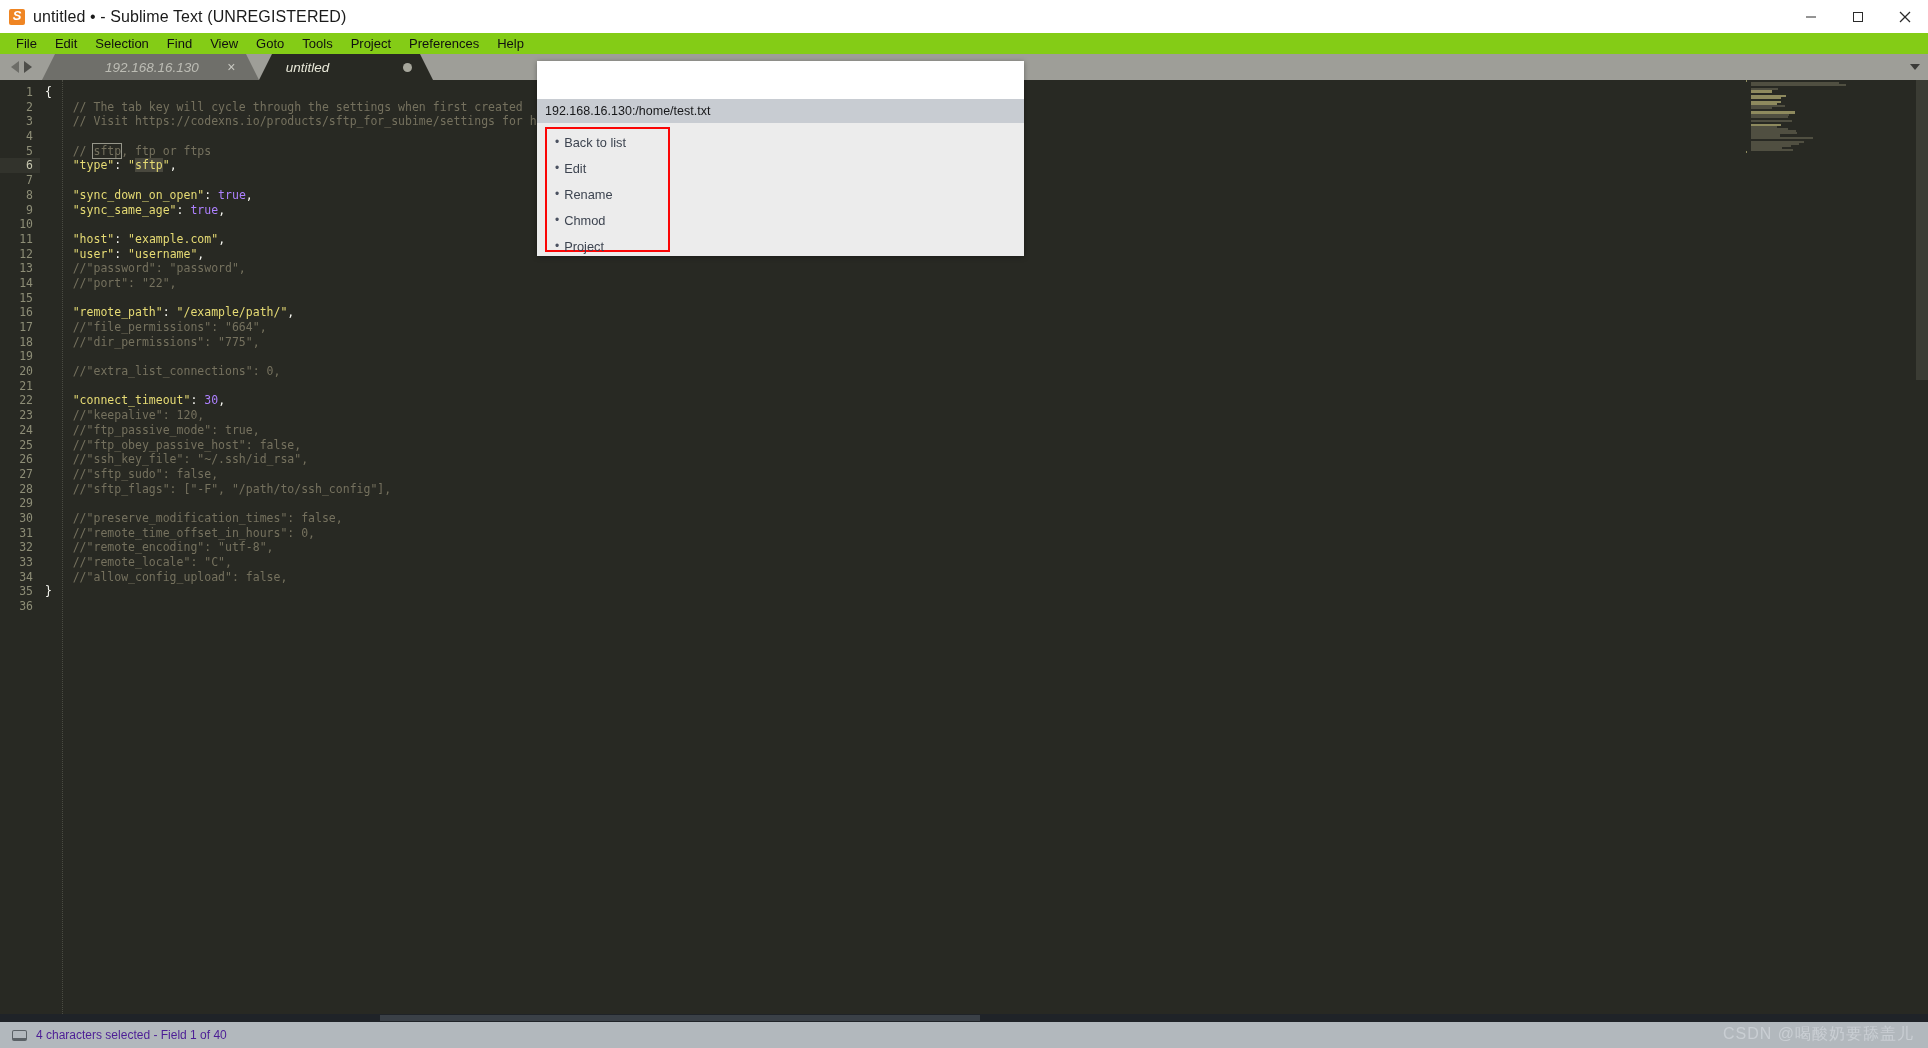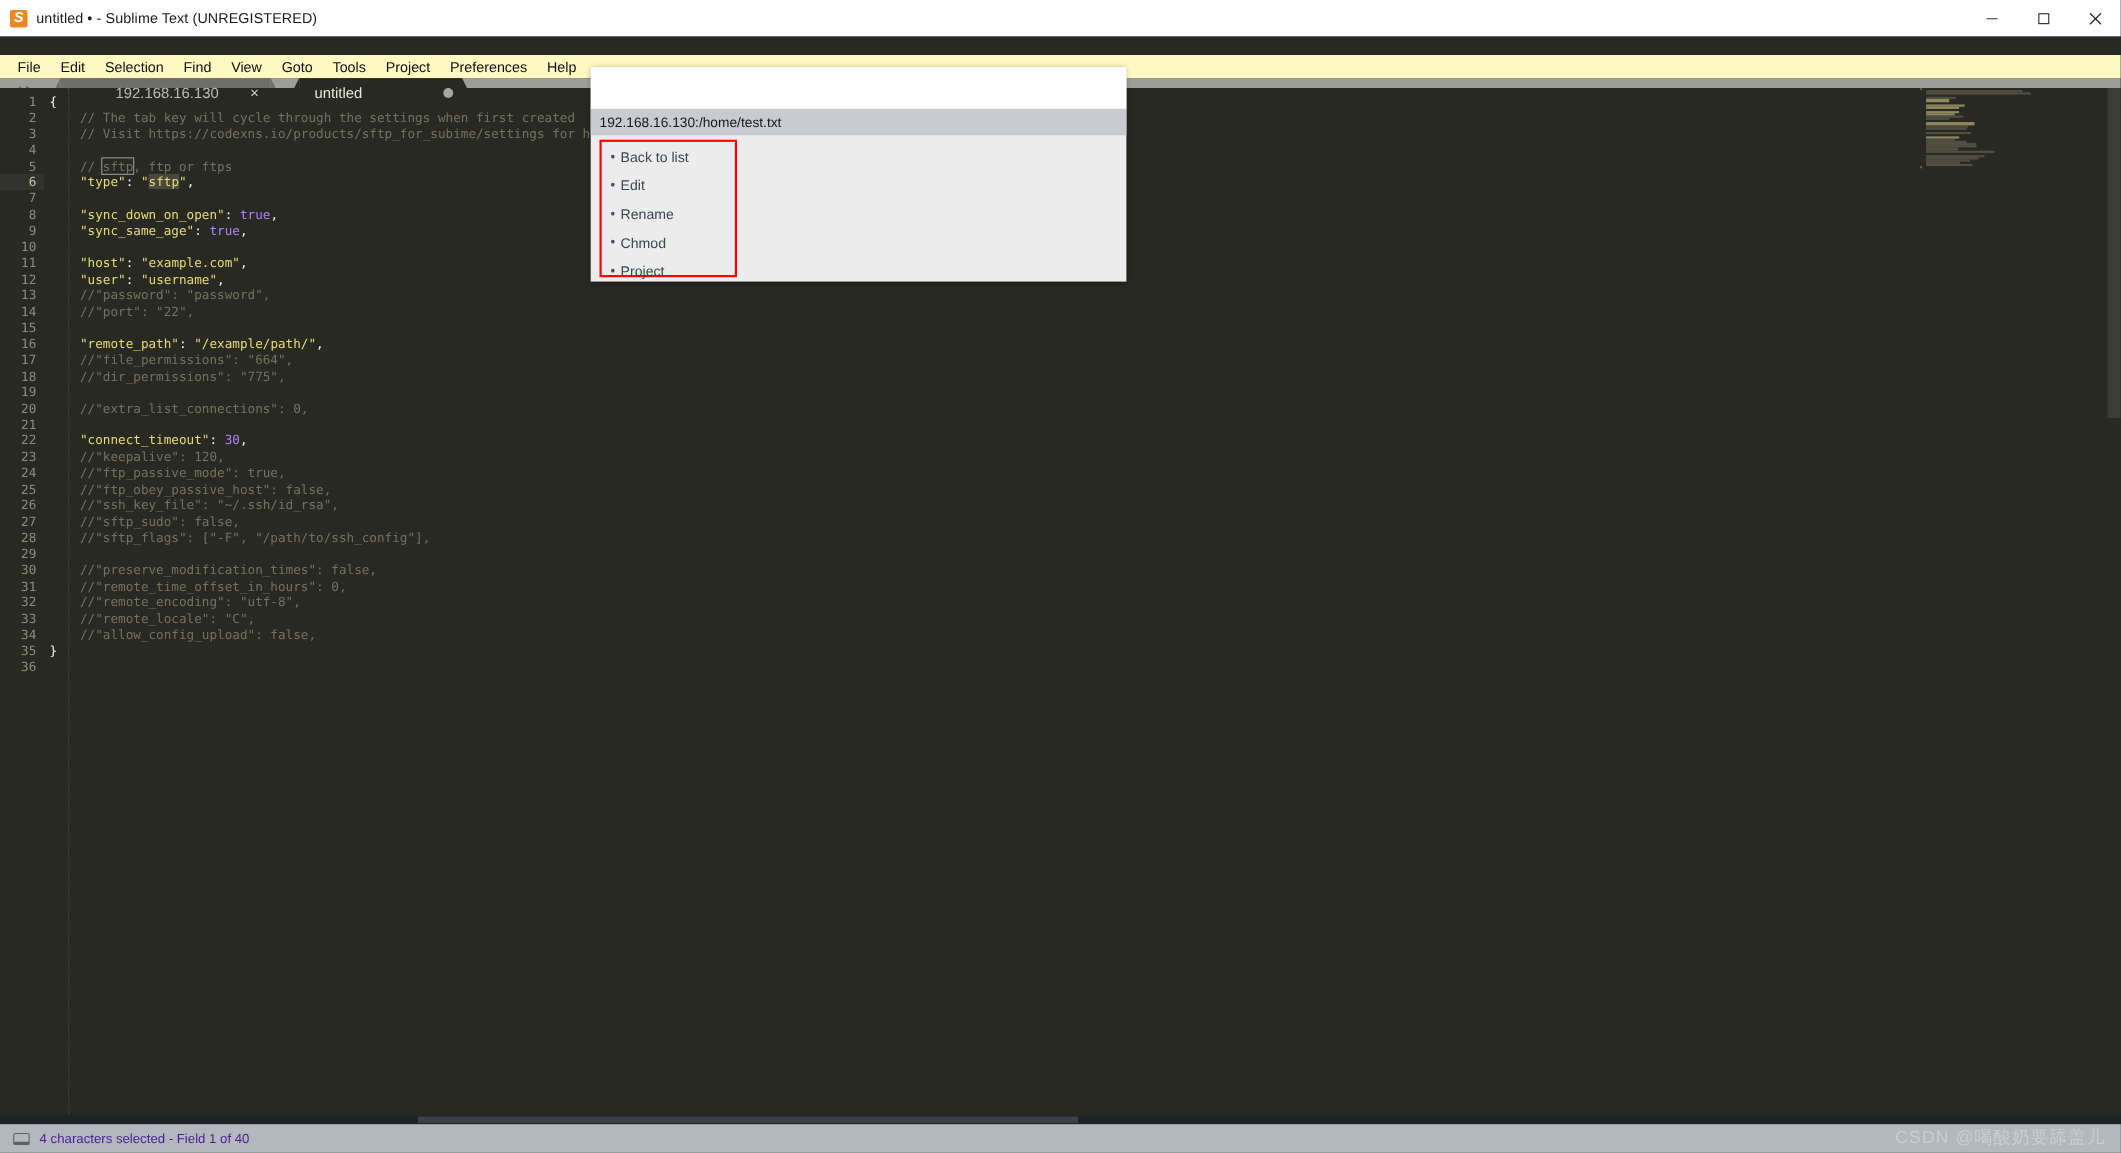--- a/index.html
+++ b/index.html
@@ -16,33 +16,32 @@
   }
   #app-logo{
     width:16px;height:16px;margin-left:9px;margin-right:8px;
     background:#ef8523;border-radius:2px;position:relative;flex:none;
   }
   #app-logo::after{
     content:"S";position:absolute;left:0;top:-2px;width:16px;height:16px;
     color:#fff;font-size:13px;font-weight:bold;font-style:italic;
     text-align:center;line-height:18px;font-family:"Liberation Sans",sans-serif;
   }
-  #title-text{ font-size:13px; color:#1a1a1a; letter-spacing:.1px; }
+  #title-text{ font-size:16px; color:#1a1a1a; letter-spacing:.1px; }
   #win-controls{ position:absolute; right:0; top:0; height:33px; display:flex; }
   .win-btn{
     width:47px;height:33px;display:flex;align-items:center;justify-content:center;
     color:#2b2b2b;
   }
   .win-btn svg{ display:block; }
 
   
   #menubar{
-    height:21px;background:#fef9c3;display:flex;align-items:center;
+    height:21px;background:#84cc16;display:flex;align-items:center;
     padding-left:7px;
-    margin-top:17px;
   }
   .menu-item{
     font-size:13px;color:#101010;padding:1px 9px;line-height:18px;
     white-space:nowrap;
   }
 
   
   #tabbar{
     height:26px;background:#9e9e98;display:flex;align-items:flex-end;
     position:relative;
@@ -69,21 +68,21 @@
   .tab::after{
     content:"";position:absolute;right:-13px;top:0;width:0;height:0;
     border-bottom:26px solid #6f6f6a;border-right:13px solid transparent;
   }
   .tab-active::after{ border-bottom-color:#282923; }
   .tab::before{
     content:"";position:absolute;left:-13px;top:0;width:0;height:0;
     border-bottom:26px solid #6f6f6a;border-left:13px solid transparent;
   }
   .tab-active::before{ border-bottom-color:#282923; }
-  .tab-label{ position:relative;z-index:2;white-space:nowrap; }
+  .tab-label{ position:relative;z-index:2;white-space:nowrap;font-style:italic; }
   .tab-close{
     position:relative;z-index:2;margin-left:26px;width:13px;height:13px;
     color:#c9c9c2;font-size:14px;line-height:12px;text-align:center;
   }
   .tab-dirty{
     position:relative;z-index:2;margin-left:46px;width:9px;height:9px;
     border-radius:50%;background:#a7a79c;
   }
   #tabbar-right{
     position:absolute;right:0;top:0;height:26px;width:26px;

